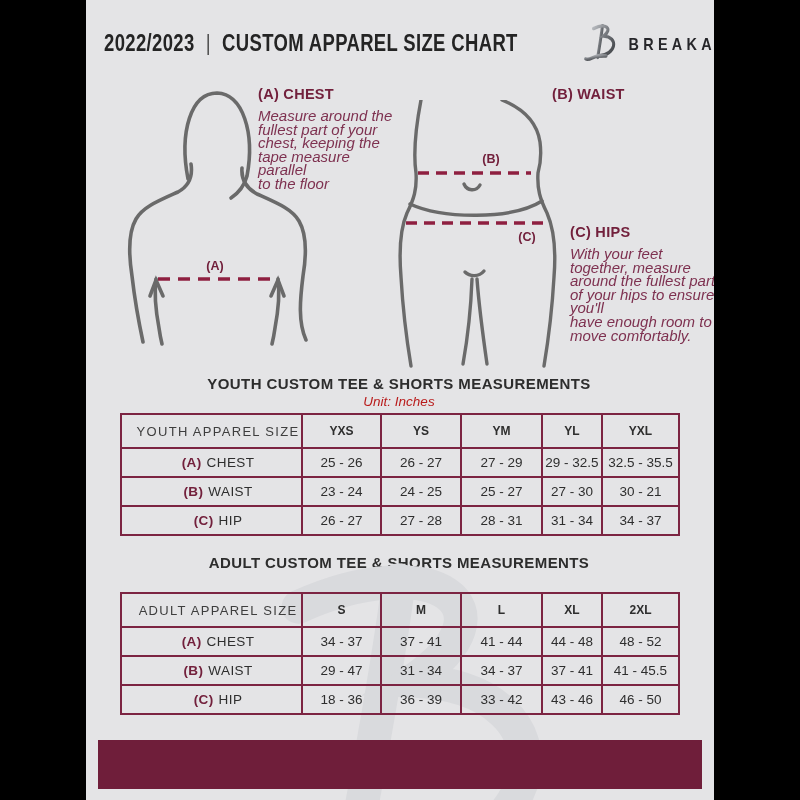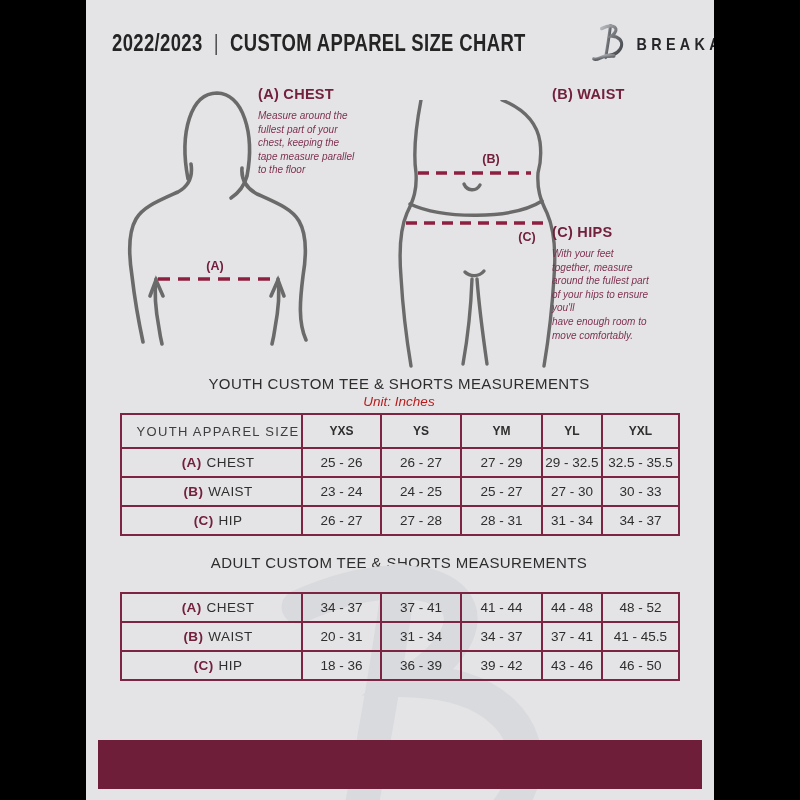--- a/index.html
+++ b/index.html
@@ -11,49 +11,49 @@
   html,body{width:800px;height:800px;}
   body{background:#000; position:relative; font-family:"Liberation Sans", sans-serif;}
   .page{
     position:absolute; left:86px; top:0; width:628px; height:800px;
     background:var(--page-bg,#E4E4E6); overflow:hidden;
   }
   
   .header{
     position:relative; z-index:1;
     display:flex; align-items:center; justify-content:space-between;
-    padding:22px 22px 0 26px; height:64px;
+    padding:22px 22px 0 18px; height:64px;
   }
   .header-title{
     display:flex; align-items:center; gap:13px;
     font-size:21px; font-weight:700; color:#242424; letter-spacing:.4px;
     transform:scale(.88,1.12); transform-origin:left center; white-space:nowrap;
   }
   .header-title .divider{font-weight:400; color:#3a3a3a; font-size:19px;}
   .brand{display:flex; align-items:center; gap:9px;
     transform:scale(.96,1.1); transform-origin:right center;}
   .brand-name{font-size:15px; font-weight:700; letter-spacing:4.5px; color:#26262a;}
   .logo{width:40px;height:40px;}
   
   .diagrams{position:relative; z-index:1; margin-top:16px; height:292px;}
   .fig{position:absolute;}
   .fig-left{left:34px; top:0; width:200px; height:290px;}
   .fig-right{left:304px; top:20px; width:180px; height:270px;}
   .guide{position:absolute;}
   .guide-chest{left:172px; top:6px; width:140px;}
   .guide-waist{left:466px; top:6px; width:152px;}
-  .guide-hips{left:466px; top:144px; width:155px;}
+  .guide-hips{left:484px; top:144px; width:155px;}
   .guide h2{font-size:14.5px; font-weight:700; letter-spacing:.3px;
     color:var(--maroon,#72203C); margin-bottom:7px;}
-  .guide p{font-size:10px; font-style:italic; line-height:13.6px;
+  .guide p{font-size:15px; font-style:italic; line-height:13.6px;
     color:var(--body-maroon,#7E3150); white-space:pre-line;}
   
   .section-head{width:558px; margin:2px auto 3px 34px; text-align:center;}
   .section-head.adult{margin-top:17px;}
-  .section-title{font-size:15px; font-weight:400; color:#2d2d2d; letter-spacing:.4px; line-height:19px;}
+  .section-title{font-size:15px; font-weight:700; color:#2d2d2d; letter-spacing:.4px; line-height:19px;}
   .section-unit{font-size:13.5px; font-style:italic; color:#b91c1c; line-height:17px;}
   table.size-table{
     position:relative; z-index:1;
     width:558px; margin-left:34px; border-collapse:collapse; table-layout:fixed;
   }
   table.size-table td{
     border:2px solid var(--table-border,#7C2442);
     text-align:center; vertical-align:middle;
     font-size:13.5px; color:#2e2e2e; background:transparent;
   }
@@ -192,21 +192,21 @@
       <td>27 - 29</td>
       <td>29 - 32.5</td>
       <td>32.5 - 35.5</td>
     </tr>
     <tr>
       <td class="label-col"><span class="key">(B)</span><span>WAIST</span></td>
       <td>23 - 24</td>
       <td>24 - 25</td>
       <td>25 - 27</td>
       <td>27 - 30</td>
-      <td>30 - 33</td>
+      <td>30 - 21</td>
     </tr>
     <tr>
       <td class="label-col"><span class="key">(C)</span><span>HIP</span></td>
       <td>26 - 27</td>
       <td>27 - 28</td>
       <td>28 - 31</td>
       <td>31 - 34</td>
       <td>34 - 37</td>
     </tr>
   </tbody>
@@ -219,41 +219,49 @@
   <table class="size-table">
     <colgroup>
       <col style="width:181px">
         <col style="width:79px">
         <col style="width:80px">
       <col style="width:81px">
         <col style="width:60px">
         <col style="width:77px">
     </colgroup>
     <tbody>
+        <tr class="head">
+      <td class="label-col">ADULT APPAREL SIZE</td>
+      <td class="size">S</td>
+      <td class="size">M</td>
+      <td class="size">L</td>
+      <td class="size">XL</td>
+      <td class="size">2XL</td>
+    </tr>
     <tr>
       <td class="label-col"><span class="key">(A)</span><span>CHEST</span></td>
       <td>34 - 37</td>
       <td>37 - 41</td>
       <td>41 - 44</td>
       <td>44 - 48</td>
       <td>48 - 52</td>
     </tr>
     <tr>
       <td class="label-col"><span class="key">(B)</span><span>WAIST</span></td>
-      <td>20 - 31</td>
+      <td>29 - 47</td>
       <td>31 - 34</td>
       <td>34 - 37</td>
       <td>37 - 41</td>
       <td>41 - 45.5</td>
     </tr>
     <tr>
       <td class="label-col"><span class="key">(C)</span><span>HIP</span></td>
       <td>18 - 36</td>
       <td>36 - 39</td>
-      <td>39 - 42</td>
+      <td>33 - 42</td>
       <td>43 - 46</td>
       <td>46 - 50</td>
     </tr>
   </tbody>
     </table>
 
   <div class="bottom-bar"></div>
 </div>
 
 </body></html>

